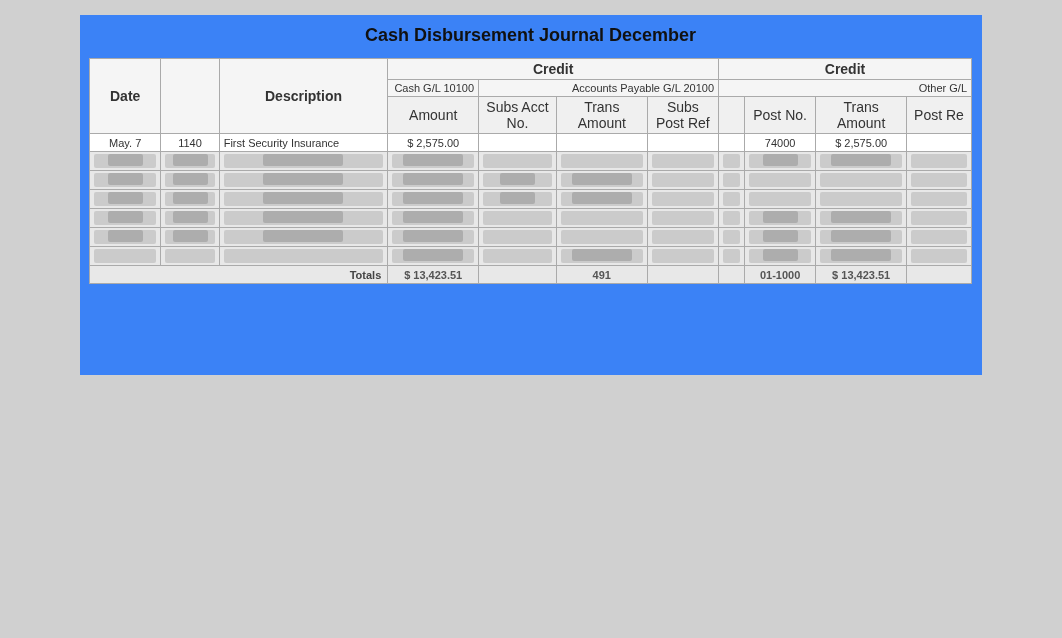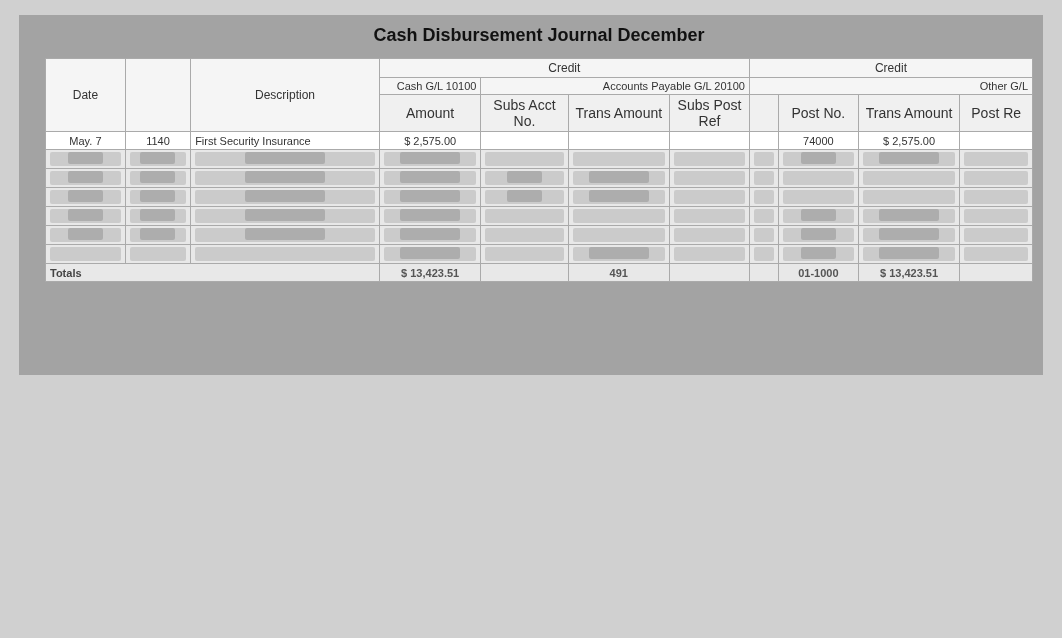--- a/index.html
+++ b/index.html
@@ -9,24 +9,24 @@
       width: 1062px;
       height: 638px;
       overflow: hidden;
       display: flex;
       align-items: flex-start;
       justify-content: center;
       padding: 10px;
     }
 
     .page-container {
-      background: #a3a3a3;
-      width: 1024px;
+      background: #3b82f6;
+      width: 902px;
       min-height: 360px;
-      padding: 10px 10px 20px 26px;
+      padding: 10px 10px 20px 9px;
       position: relative;
       margin-top: 5px;
     }
 
     .page-title {
       text-align: center;
       font-size: 18px;
       font-weight: bold;
       margin-bottom: 12px;
       color: #111;
@@ -45,22 +45,22 @@
       text-align: center;
       vertical-align: middle;
     }
 
     .journal-table td {
       height: 18px;
     }
 
     .header-top th {
       background: #f5f5f5;
-      font-weight: normal;
-      font-size: 12px;
+      font-weight: bold;
+      font-size: 14px;
     }
 
     .header-mid th {
       background: #f5f5f5;
       font-size: 11px;
       font-weight: normal;
       text-align: right;
     }
 
     .header-sub th {
@@ -271,21 +271,21 @@
         <td></td>
         <td><span class="blurred-cell"></span></td>
         <td></td>
         <td></td>
         <td><span class="blurred-cell-sm"></span></td>
         <td><span class="blurred-cell"></span></td>
         <td></td>
       </tr>
 
       <tr class="totals-row">
-        <td colspan="3" style="text-align:left; padding-right:6px; font-weight:bold; color:#444;">Totals</td>
+        <td colspan="3" style="text-align:right; padding-right:6px; font-weight:bold; color:#444;">Totals</td>
         <td>$ 13,423.51</td>
         <td></td>
         <td>491</td>
         <td></td>
         <td></td>
         <td>01-1000</td>
         <td>$ 13,423.51</td>
         <td></td>
       </tr>
     </tbody>

